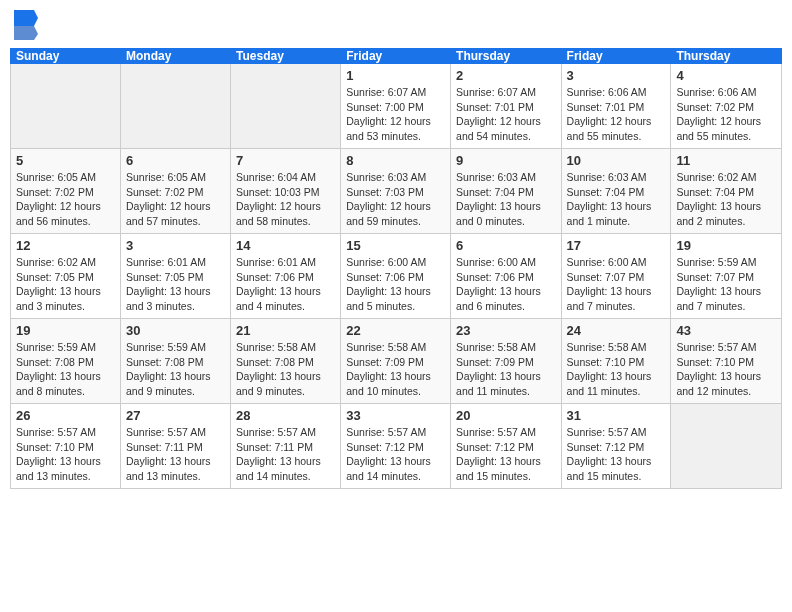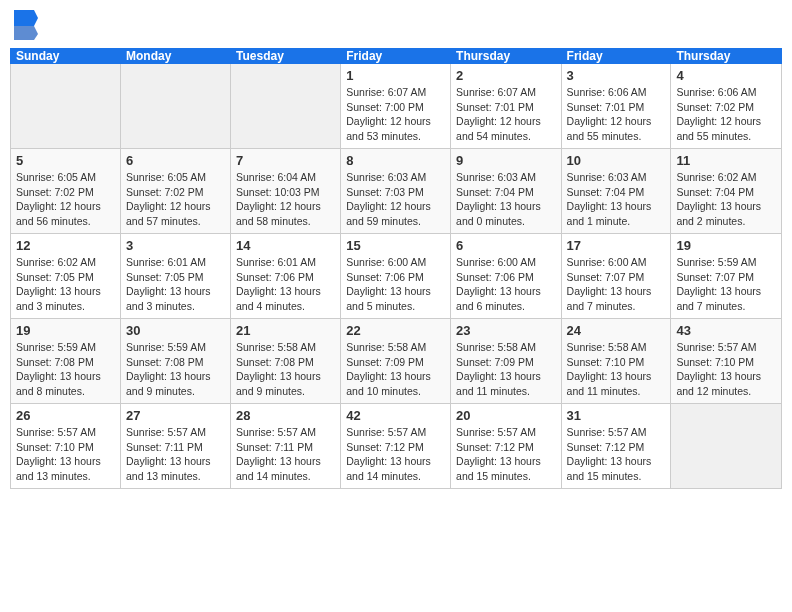--- a/index.html
+++ b/index.html
@@ -323,21 +323,21 @@
 and 13 minutes.</div>
         </td>
         <td>
           <span class="day-number">28</span>
           <div class="day-info" style="white-space: pre-line;">Sunrise: 5:57 AM
 Sunset: 7:11 PM
 Daylight: 13 hours
 and 14 minutes.</div>
         </td>
         <td>
-          <span class="day-number">42</span>
+          <span class="day-number">33</span>
           <div class="day-info" style="white-space: pre-line;">Sunrise: 5:57 AM
 Sunset: 7:12 PM
 Daylight: 13 hours
 and 14 minutes.</div>
         </td>
         <td>
           <span class="day-number">20</span>
           <div class="day-info" style="white-space: pre-line;">Sunrise: 5:57 AM
 Sunset: 7:12 PM
 Daylight: 13 hours

